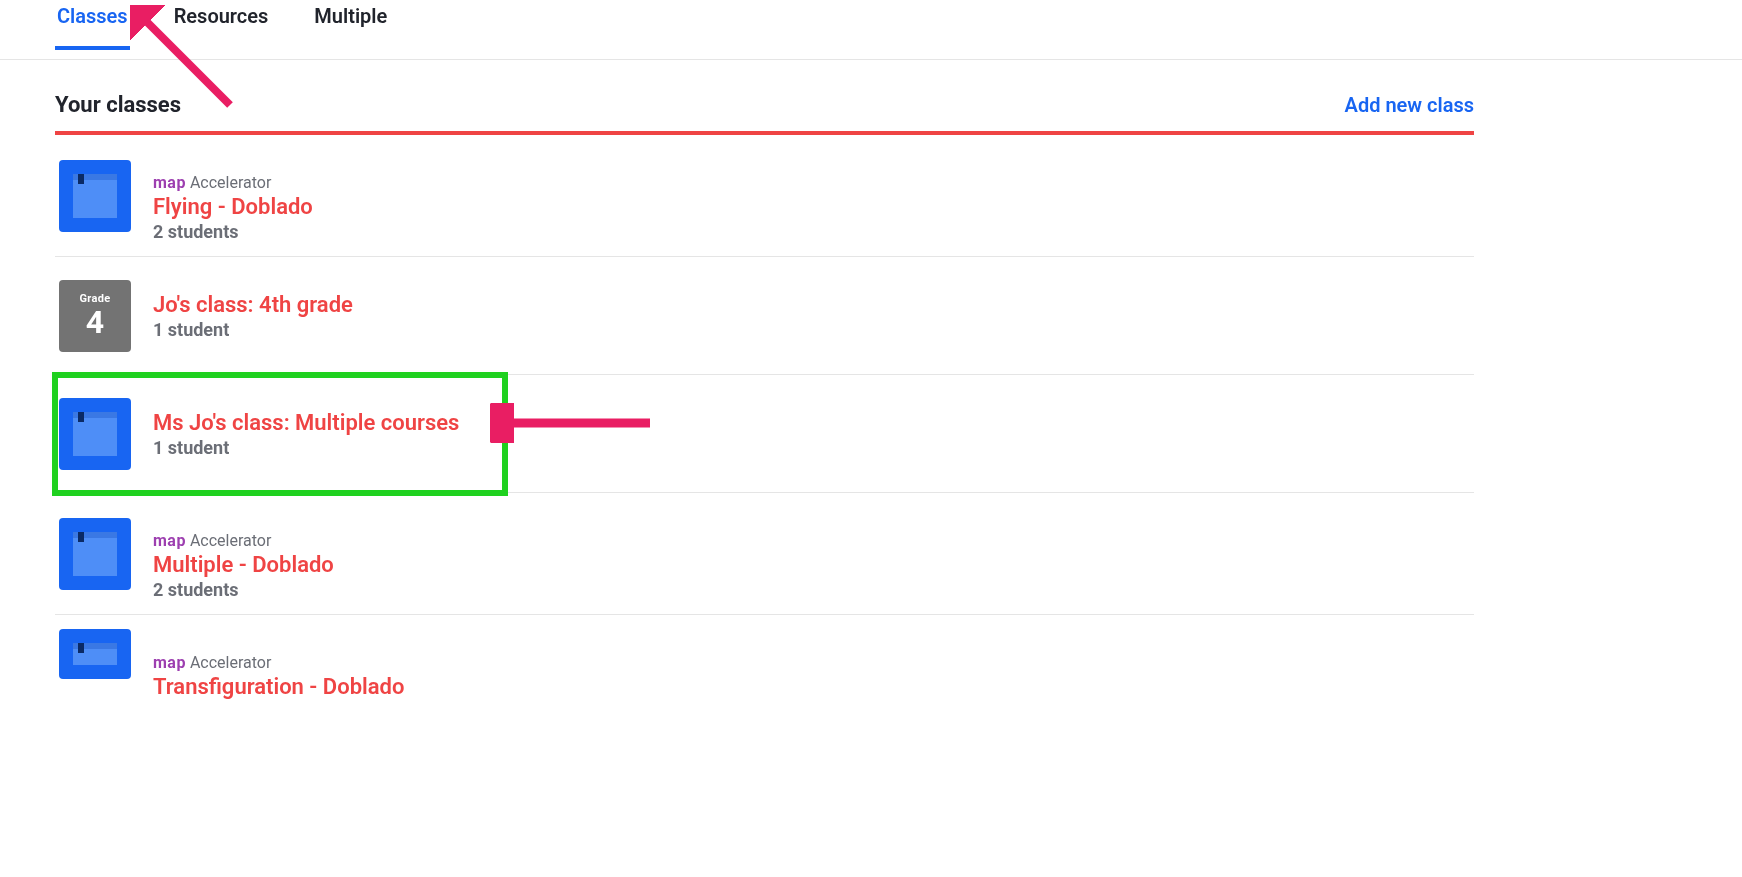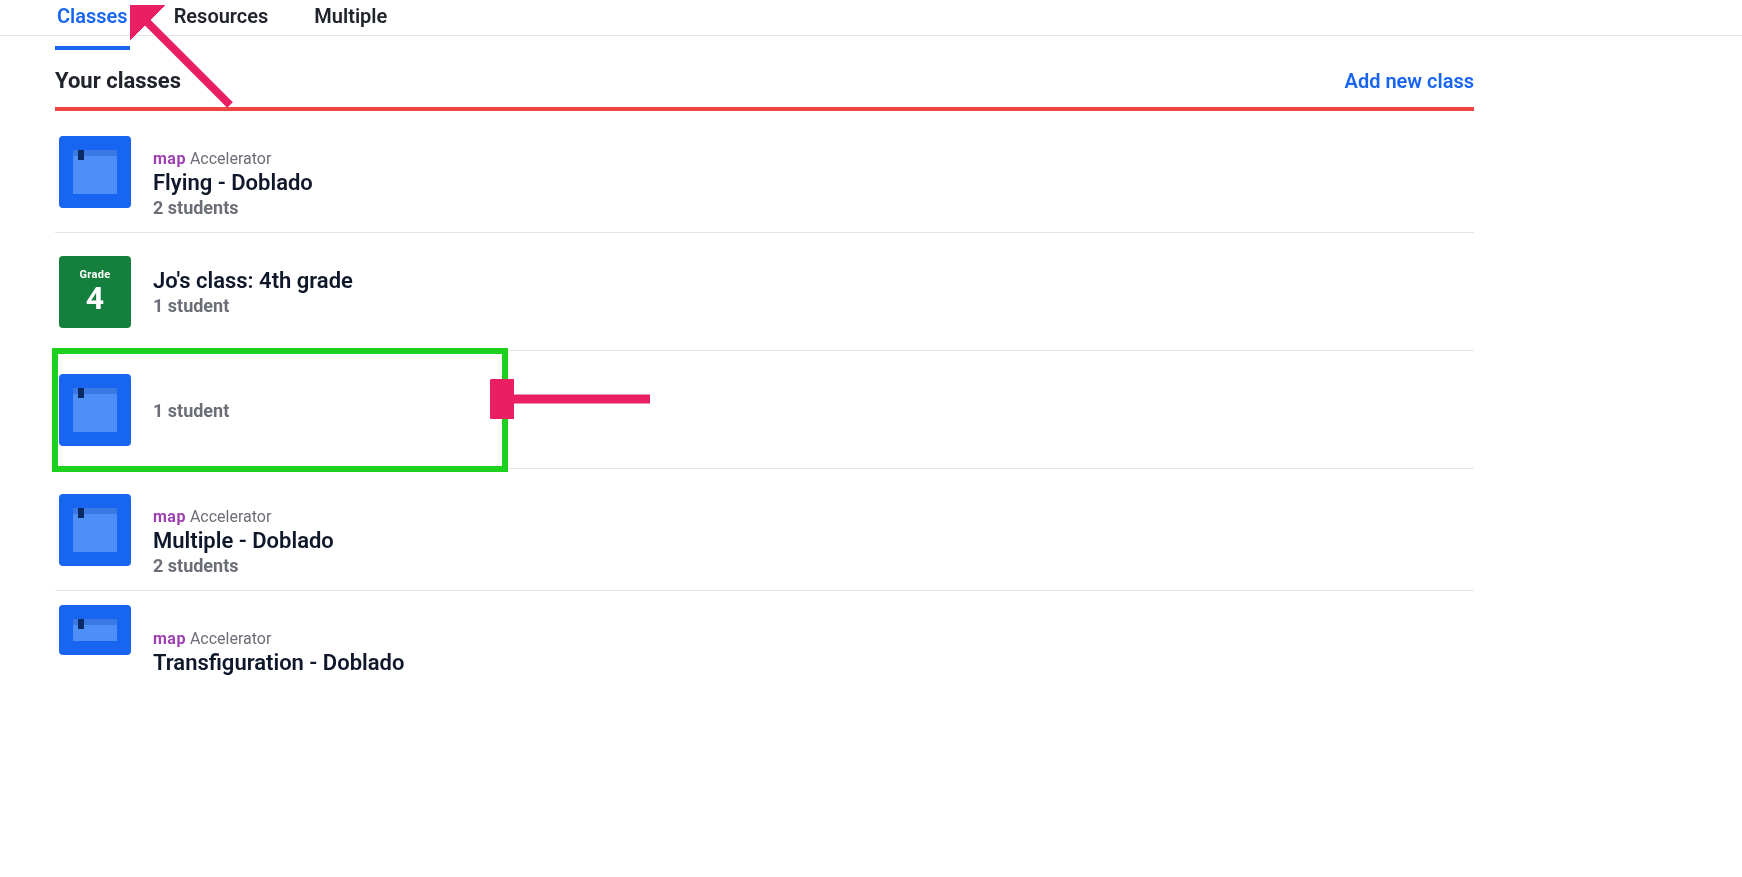--- a/index.html
+++ b/index.html
@@ -9,21 +9,21 @@
     background: #fff;
     color: #21242c;
     width: 1742px;
   }
   
   .tabs {
     display: flex;
     gap: 42px;
     padding: 0 0 0 55px;
     border-bottom: 1px solid #e5e5e5;
-    height: 36px;
+    height: 60px;
     align-items: flex-start;
     position: relative;
   }
   .tab {
     font-size: 20px;
     font-weight: 600;
     color: #21242c;
     padding: 4px 2px 18px 2px;
     cursor: pointer;
   }
@@ -83,21 +83,21 @@
     border-top: 6px solid #3a78e4;
   }
   .icon-book::after {
     content: "";
     position: absolute;
     left: 19px; top: 14px; width: 6px; height: 10px;
     background: #0a2a66;
   }
   
   .icon-grade {
-    background: #15803d;
+    background: #737373;
     color: #fff;
     display: flex; flex-direction: column; align-items: center; justify-content: center;
     font-weight: 700;
     line-height: 1;
   }
   .icon-grade .grade-line1 { font-size: 11px; letter-spacing: .3px; margin-bottom: 2px;}
   .icon-grade .grade-line2 { font-size: 32px; }
   
   .icon-tiles {
     background: #6ac7d4;
@@ -135,21 +135,21 @@
     letter-spacing: .5px;
   }
   .map-accel .accel-word {
     color: #6b6e76;
     font-weight: 400;
     margin-top: 24px;
   }
   .class-name {
     font-size: 22px;
     font-weight: 600;
-    color: #0f172a;
+    color: #ef4444;
   }
   .class-sub {
     font-size: 18px;
     color: #6b6e76;
     font-weight: bold;
   }
   
   .highlight-box {
     outline: 6px solid #1fd11f;
     outline-offset: -3px;
@@ -206,20 +206,21 @@
     <div class="class-text">
       <div class="class-name">Jo's class: 4th grade</div>
       <div class="class-sub">1 student</div>
     </div>
   </div>
 
 
   <div class="class-row highlight-box" style="max-width:450px; border-bottom:none; margin-bottom:-1px;">
     <div class="class-icon icon-book"></div>
     <div class="class-text">
+      <div class="class-name">Ms Jo's class: Multiple courses</div>
       <div class="class-sub">1 student</div>
     </div>
 
     <svg class="arrow" style="left:435px; top:28px; width:170px; height:40px;" viewBox="0 0 170 40">
       <defs>
         <marker id="ah2" viewBox="0 0 10 10" refX="1" refY="5" markerWidth="7" markerHeight="7" orient="auto">
           <path d="M0,0 L10,5 L0,10 Z" fill="#e91e63"></path>
         </marker>
       </defs>
       <line x1="160" y1="20" x2="18" y2="20" stroke="#e91e63" stroke-width="9" marker-end="url(#ah2)"></line>

